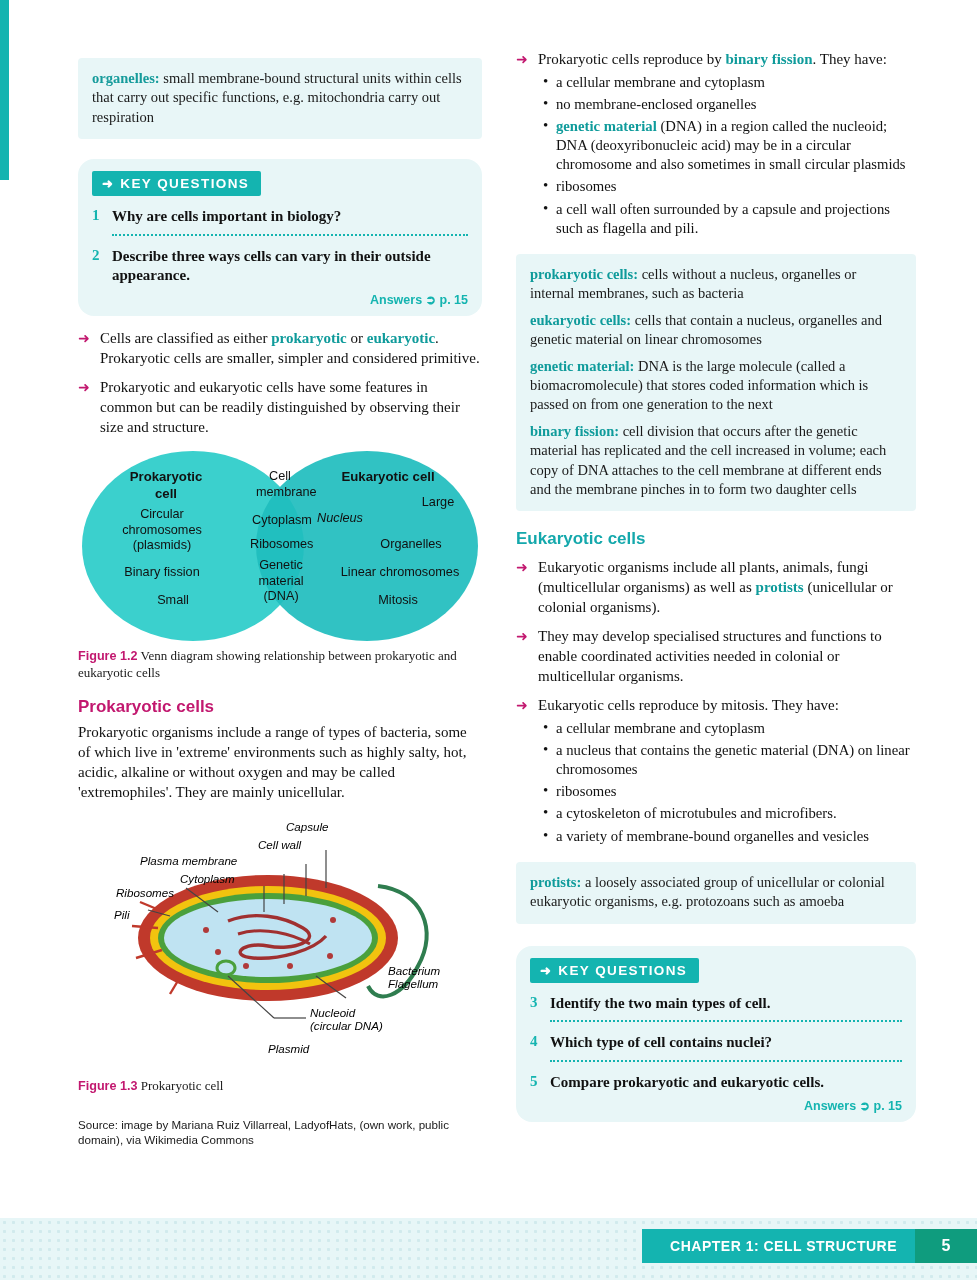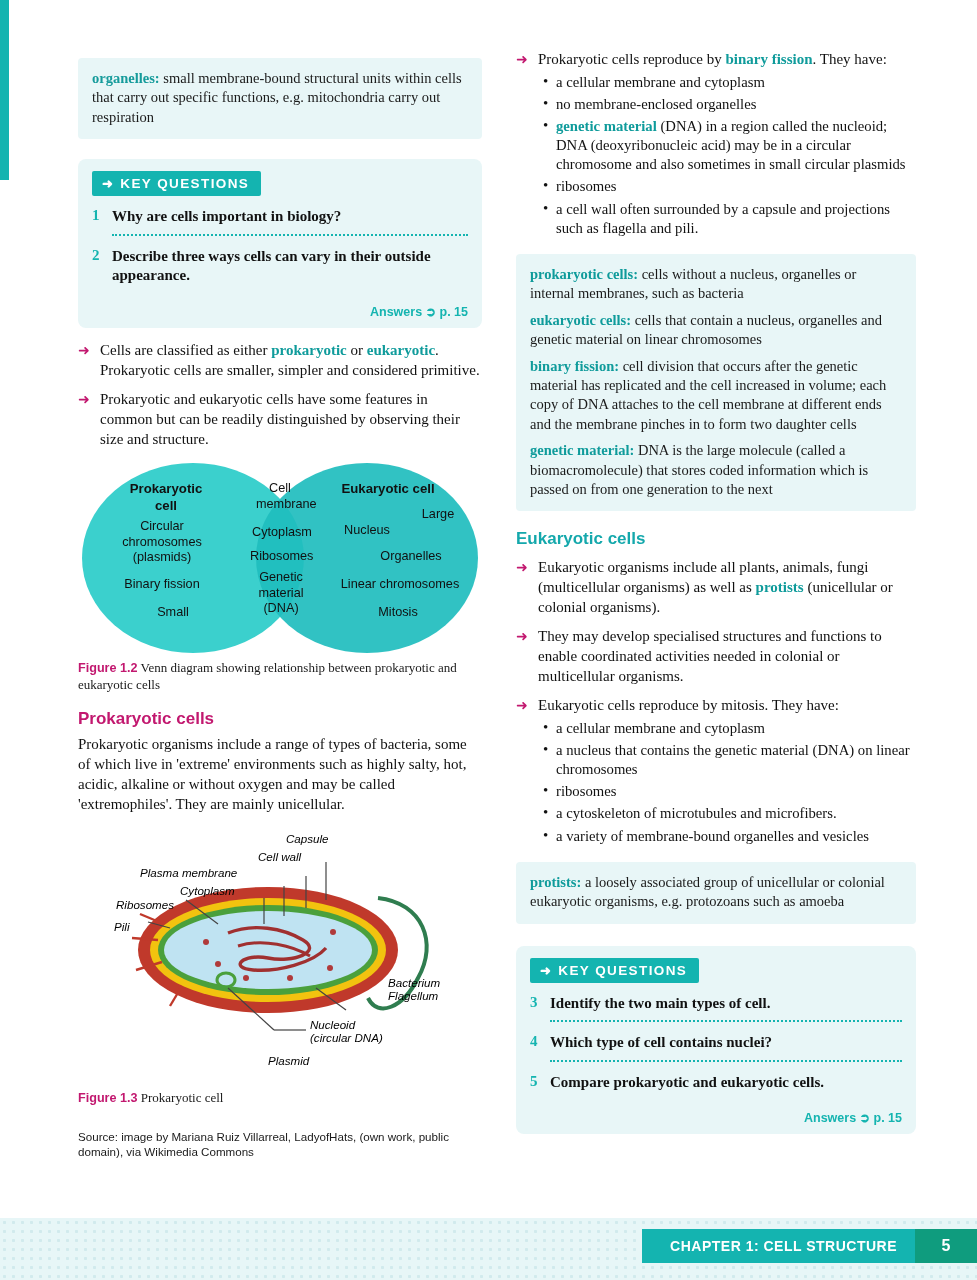--- a/index.html
+++ b/index.html
@@ -36,22 +36,22 @@
     color:#1a1a1a;
   }
   .def-term { color:#159b9b; font-weight:bold; }
   .def-term-b { color:#0f9b9b; font-weight:bold; }
   .def-p { margin:0 0 7px 0; }
   .def-p:last-child { margin-bottom:0; }
 
   
   .kq-box {
     background:#e8f6f7;
-    border-radius:8px;
-    padding:0 14px 42px 14px;
+    border-radius:16px;
+    padding:0 14px 30px 14px;
     position:relative;
   }
   .kq-header {
     display:inline-block;
     background:#14b4b0;
     color:#ffffff;
     font-family:"Liberation Sans", sans-serif;
     font-weight:bold;
     font-size:13.5px;
     letter-spacing:1.4px;
@@ -219,21 +219,21 @@
       <span style="left:22px; top:114px; width:124px;">Binary fission</span>
       <span style="left:60px; top:142px; width:70px;">Small</span>
 
       <span style="left:174px; top:62px; width:58px;">Cytoplasm</span>
       <span style="left:172px; top:86px; width:62px;">Ribosomes</span>
       <span style="left:176px; top:107px; width:54px; white-space:pre-line;">Genetic
 material
 (DNA)</span>
 
       <span style="left:330px; top:44px; width:60px;">Large</span>
-      <span style="left:256px; top:60px; width:66px;">Nucleus</span>
+      <span style="left:229px; top:60px; width:66px;font-style:italic;">Nucleus</span>
       <span style="left:290px; top:86px; width:86px;">Organelles</span>
       <span style="left:242px; top:114px; width:160px;">Linear chromosomes</span>
       <span style="left:280px; top:142px; width:80px;">Mitosis</span>
     </div>
 
     <div class="fig-cap">
       <b>Figure 1.2</b><span> Venn diagram showing relationship between prokaryotic and eukaryotic cells</span>
     </div>
 
     <h3 class="sec">Prokaryotic cells</h3>
@@ -311,22 +311,22 @@
           <li><span class="kw">genetic material</span><span> (DNA) in a region called the nucleoid; DNA (deoxyribonucleic acid) may be in a circular chromosome and also sometimes in small circular plasmids</span></li>
           <li>ribosomes</li>
           <li>a cell wall often surrounded by a capsule and projections such as flagella and pili.</li>
         </ul>
       </div>
     </div>
 
     <div class="def-box" style="margin-top:16px;">
       <p class="def-p"><span class="def-term-b">prokaryotic cells:</span><span> cells without a nucleus, organelles or internal membranes, such as bacteria</span></p>
       <p class="def-p"><span class="def-term-b">eukaryotic cells:</span><span> cells that contain a nucleus, organelles and genetic material on linear chromosomes</span></p>
+      <p class="def-p"><span class="def-term-b">genetic material:</span><span> DNA is the large molecule (called a biomacromolecule) that stores coded information which is passed on from one generation to the next</span></p>
       <p class="def-p"><span class="def-term-b">binary fission:</span><span> cell division that occurs after the genetic material has replicated and the cell increased in volume; each copy of DNA attaches to the cell membrane at different ends and the membrane pinches in to form two daughter cells</span></p>
-      <p class="def-p"><span class="def-term-b">genetic material:</span><span> DNA is the large molecule (called a biomacromolecule) that stores coded information which is passed on from one generation to the next</span></p>
     </div>
 
     <h3 class="sec-teal" style="margin-top:18px;">Eukaryotic cells</h3>
 
     <div class="arrow-item">
       <div class="arrow-glyph">➜</div>
       <div class="arrow-body"><span>Eukaryotic organisms include all plants, animals, fungi (multicellular organisms) as well as </span><span class="kw">protists</span><span> (unicellular or colonial organisms).</span></div>
     </div>
 
     <div class="arrow-item">

